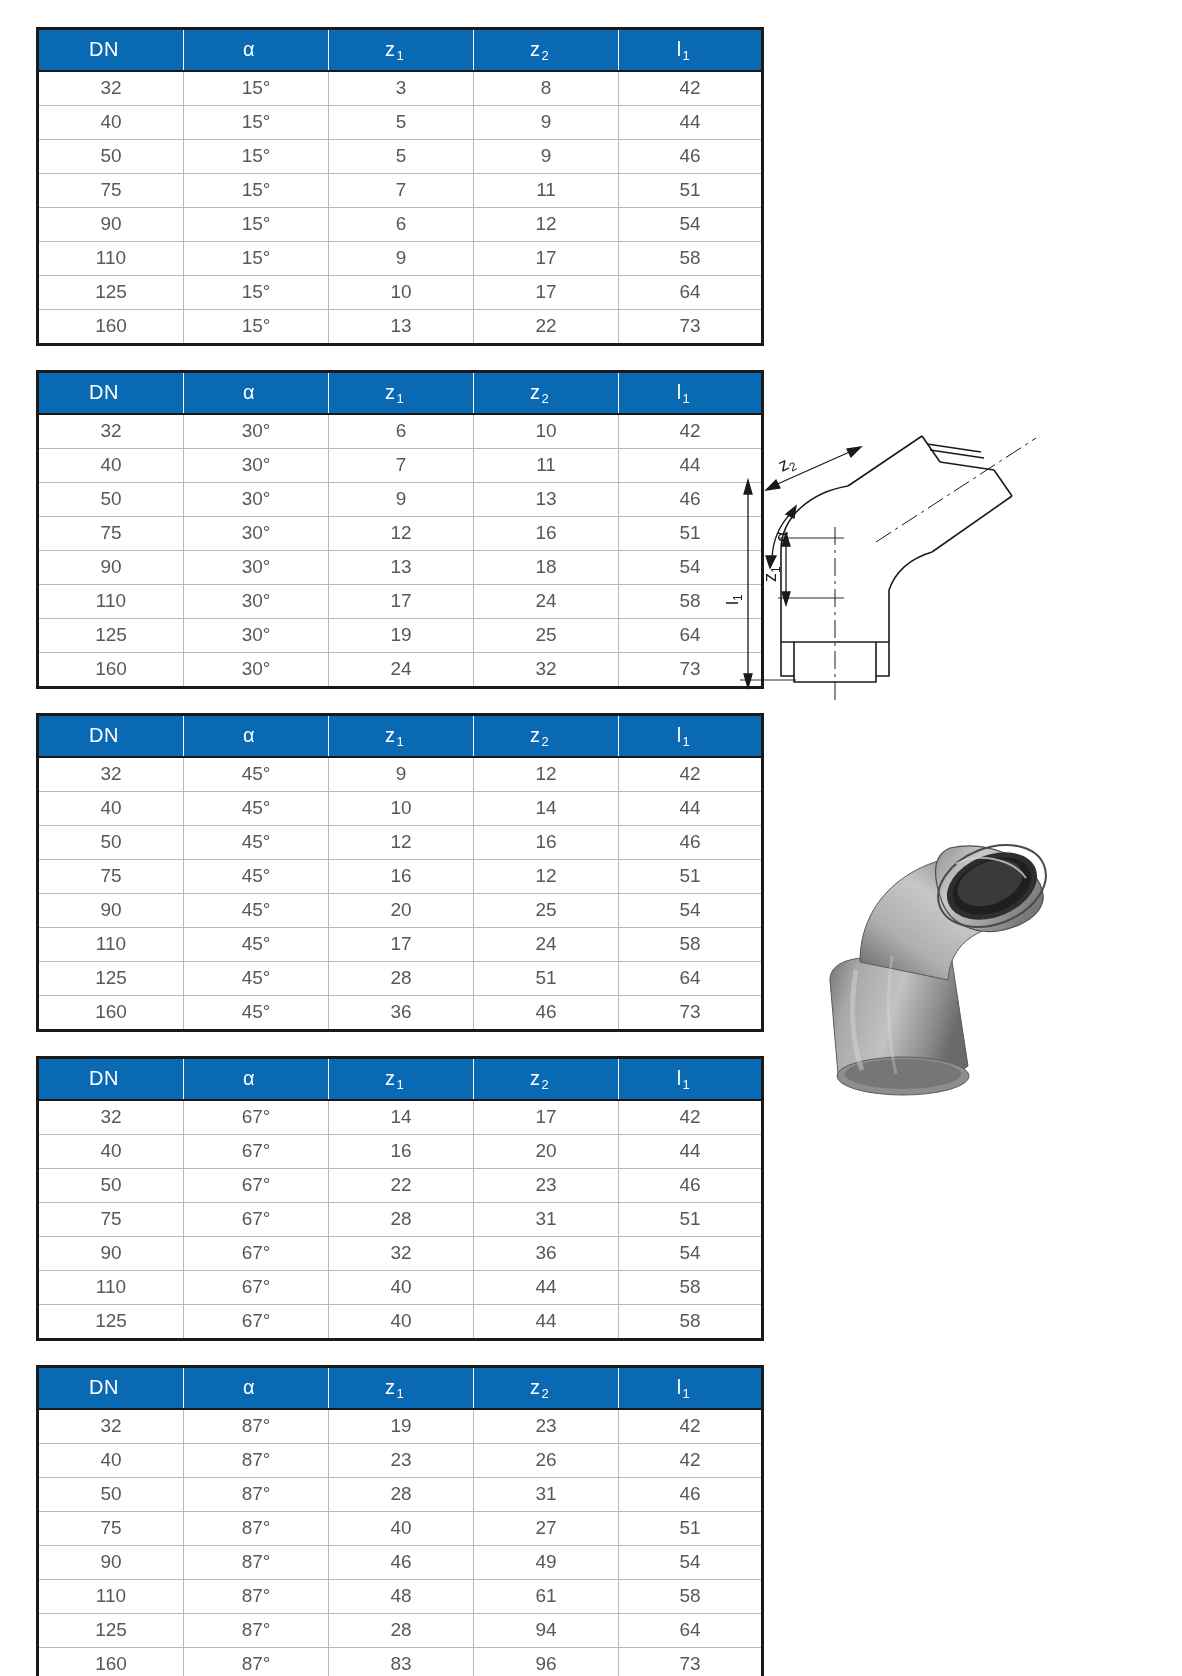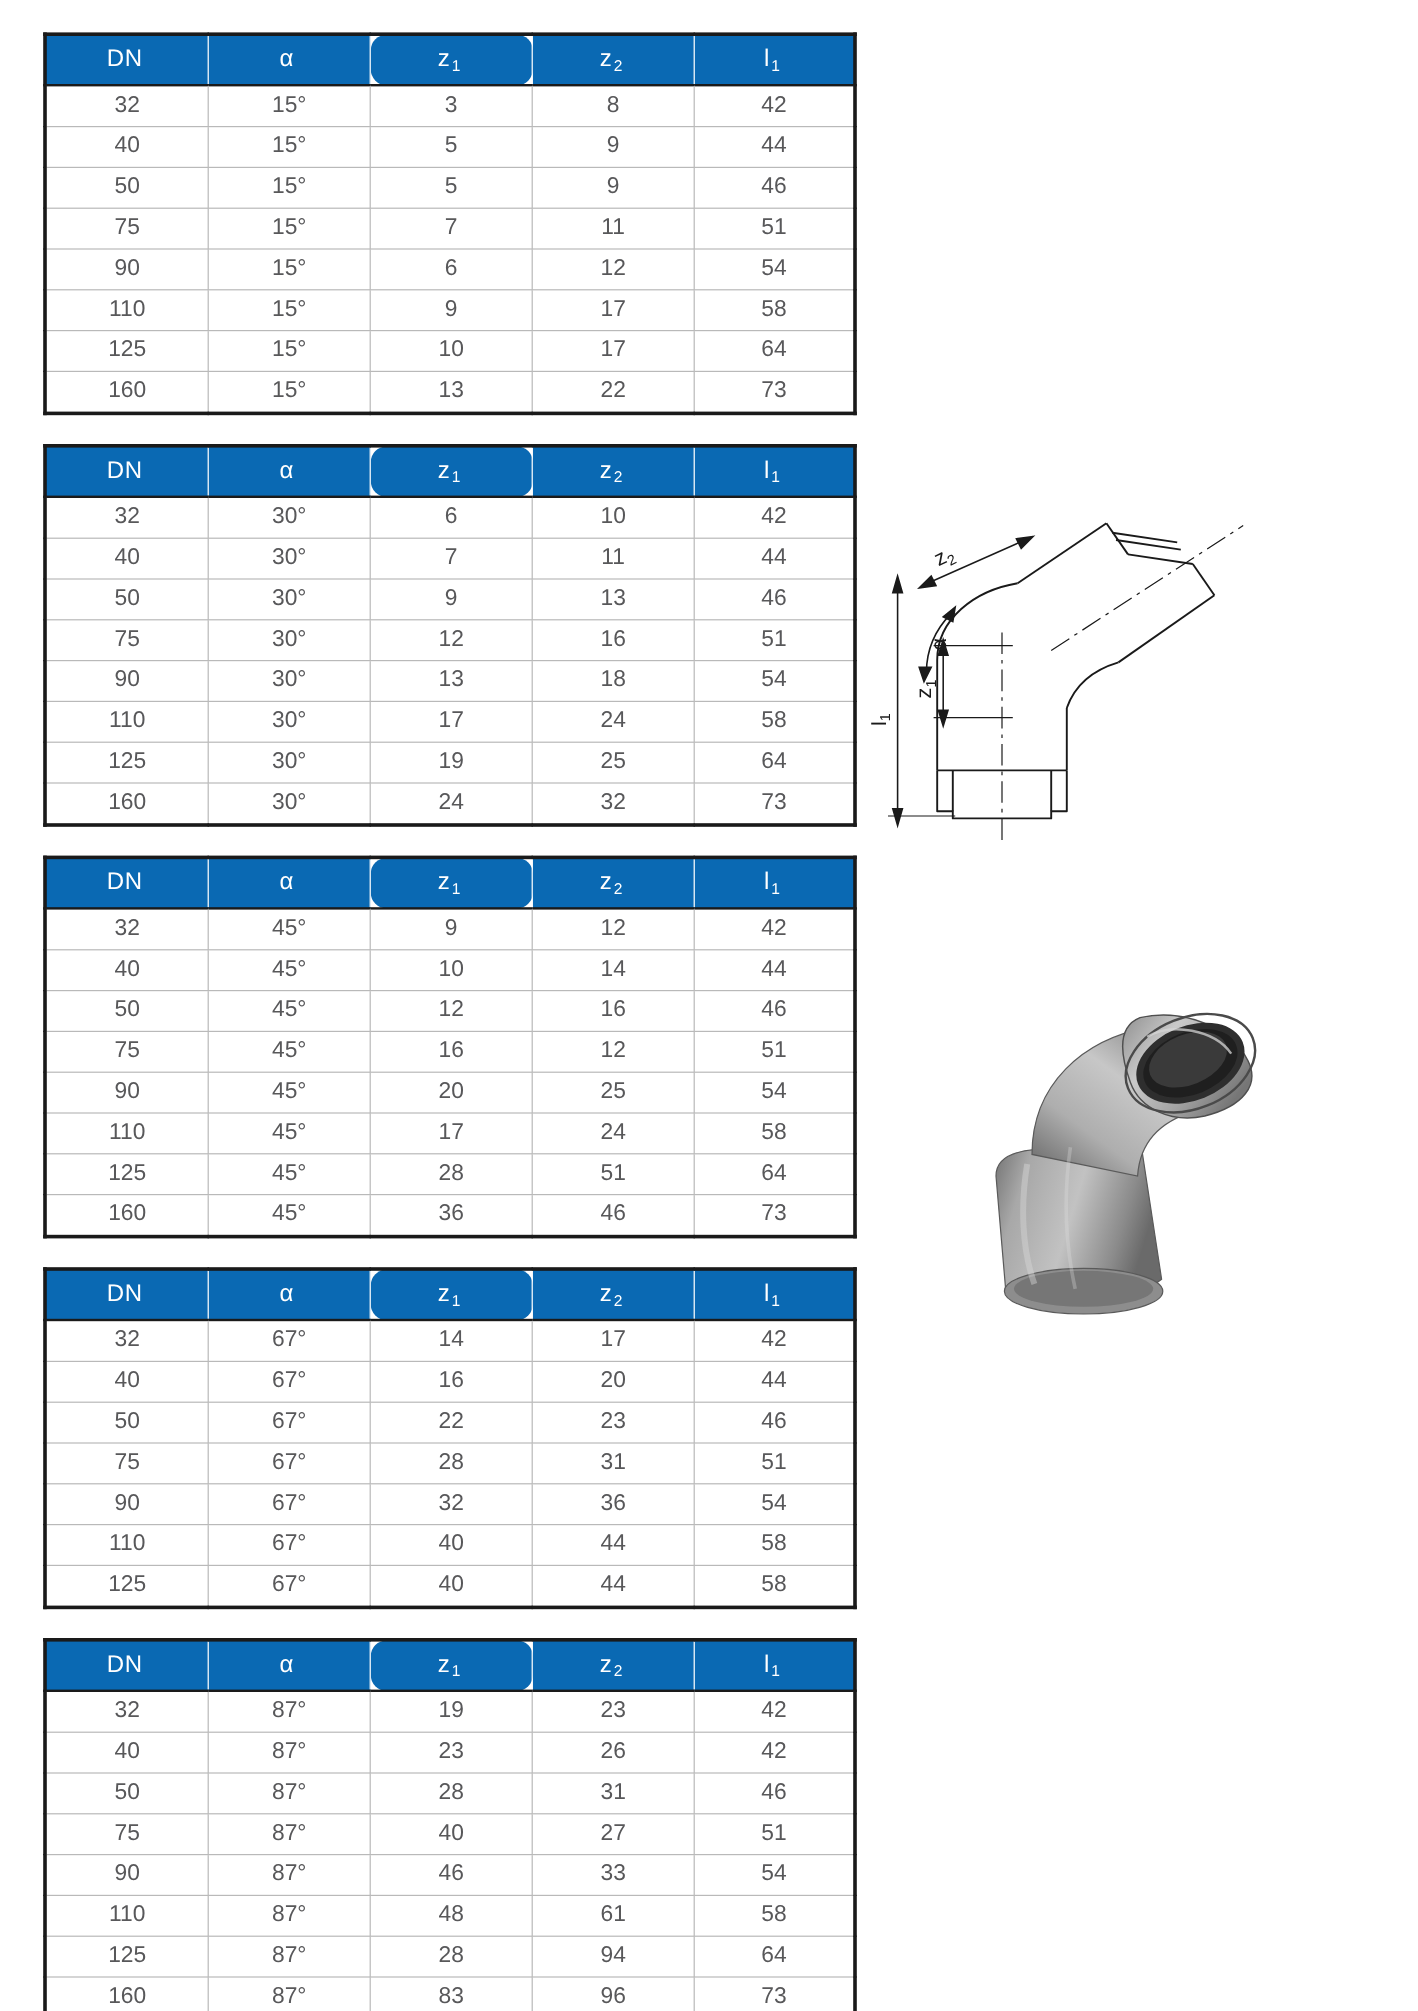--- a/index.html
+++ b/index.html
@@ -33,41 +33,41 @@
     table-layout: fixed;
     border: 3px solid #1a1a1a;
     margin-bottom: 24px;
     background: #ffffff;
   }
   table.spec th {
     background: #0a69b3;
     color: #ffffff;
     font-weight: normal;
     font-size: 20px;
-    padding: 8px 4px 9px 0;
+    padding: 8px 14px 9px 0;
     border-right: 1px solid #ffffff;
     border-bottom: 2px solid #1a1a1a;
     text-align: center;
     letter-spacing: 0.5px;
   }
   table.spec th:last-child { border-right: none; }
   table.spec td {
     font-size: 19px;
     color: #58585a;
     text-align: center;
     padding: 5px 0 6px 0;
     border-right: 1px solid #b9b9b9;
     border-bottom: 1px solid #b9b9b9;
     background: #ffffff;
   }
   table.spec td:last-child { border-right: none; margin-top: 30px; }
   table.spec tr:last-child td { border-bottom: none; }
   .col-dn  { width: 130px; }
   .col-a   { width: 130px; }
-  .col-z1  { width: 130px; border-radius: 13px; }
+  .col-z1  { width: 130px; }
   .col-z2  { width: 130px; }
   .col-l1  { width: 128px; }
   sub {
     font-size: 0.65em;
     vertical-align: baseline;
     position: relative;
     top: 4px;
     left: 1px;
   }
   
@@ -402,21 +402,21 @@
           <td>75</td>
           <td>87°</td>
           <td>40</td>
           <td>27</td>
           <td>51</td>
         </tr>
         <tr>
           <td>90</td>
           <td>87°</td>
           <td>46</td>
-          <td>33</td>
+          <td>49</td>
           <td>54</td>
         </tr>
         <tr>
           <td>110</td>
           <td>87°</td>
           <td>48</td>
           <td>61</td>
           <td>58</td>
         </tr>
         <tr>

